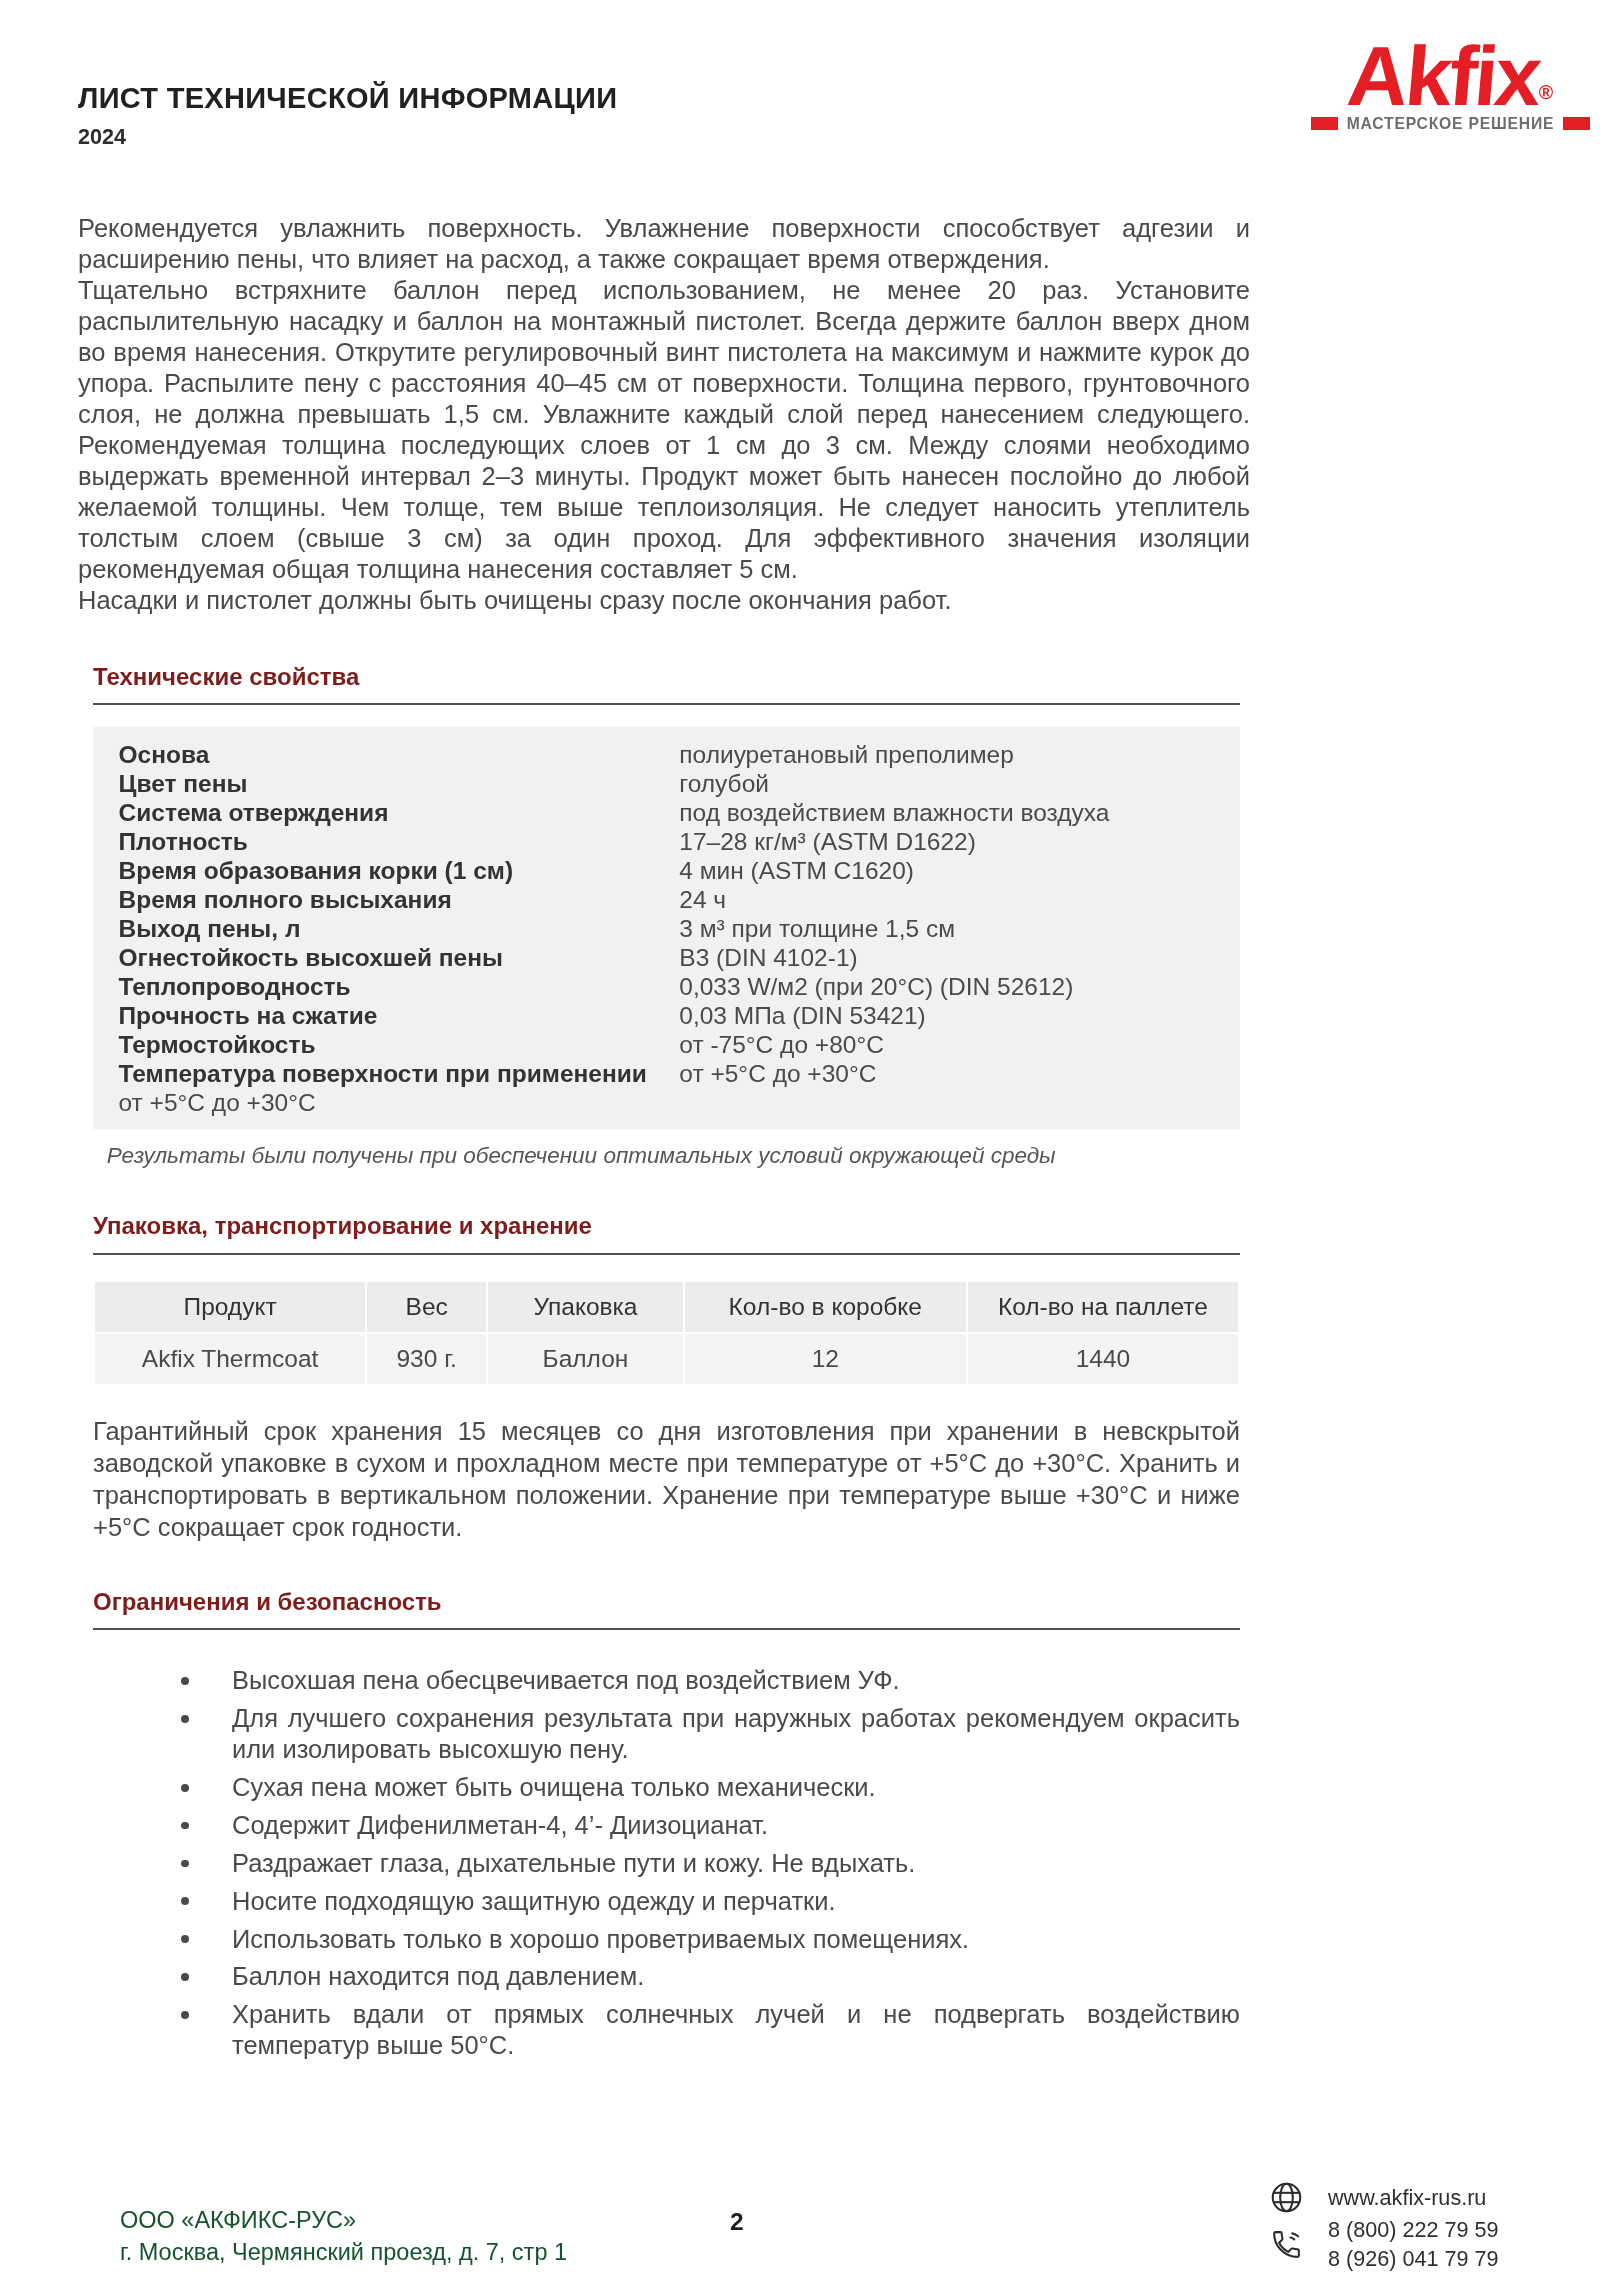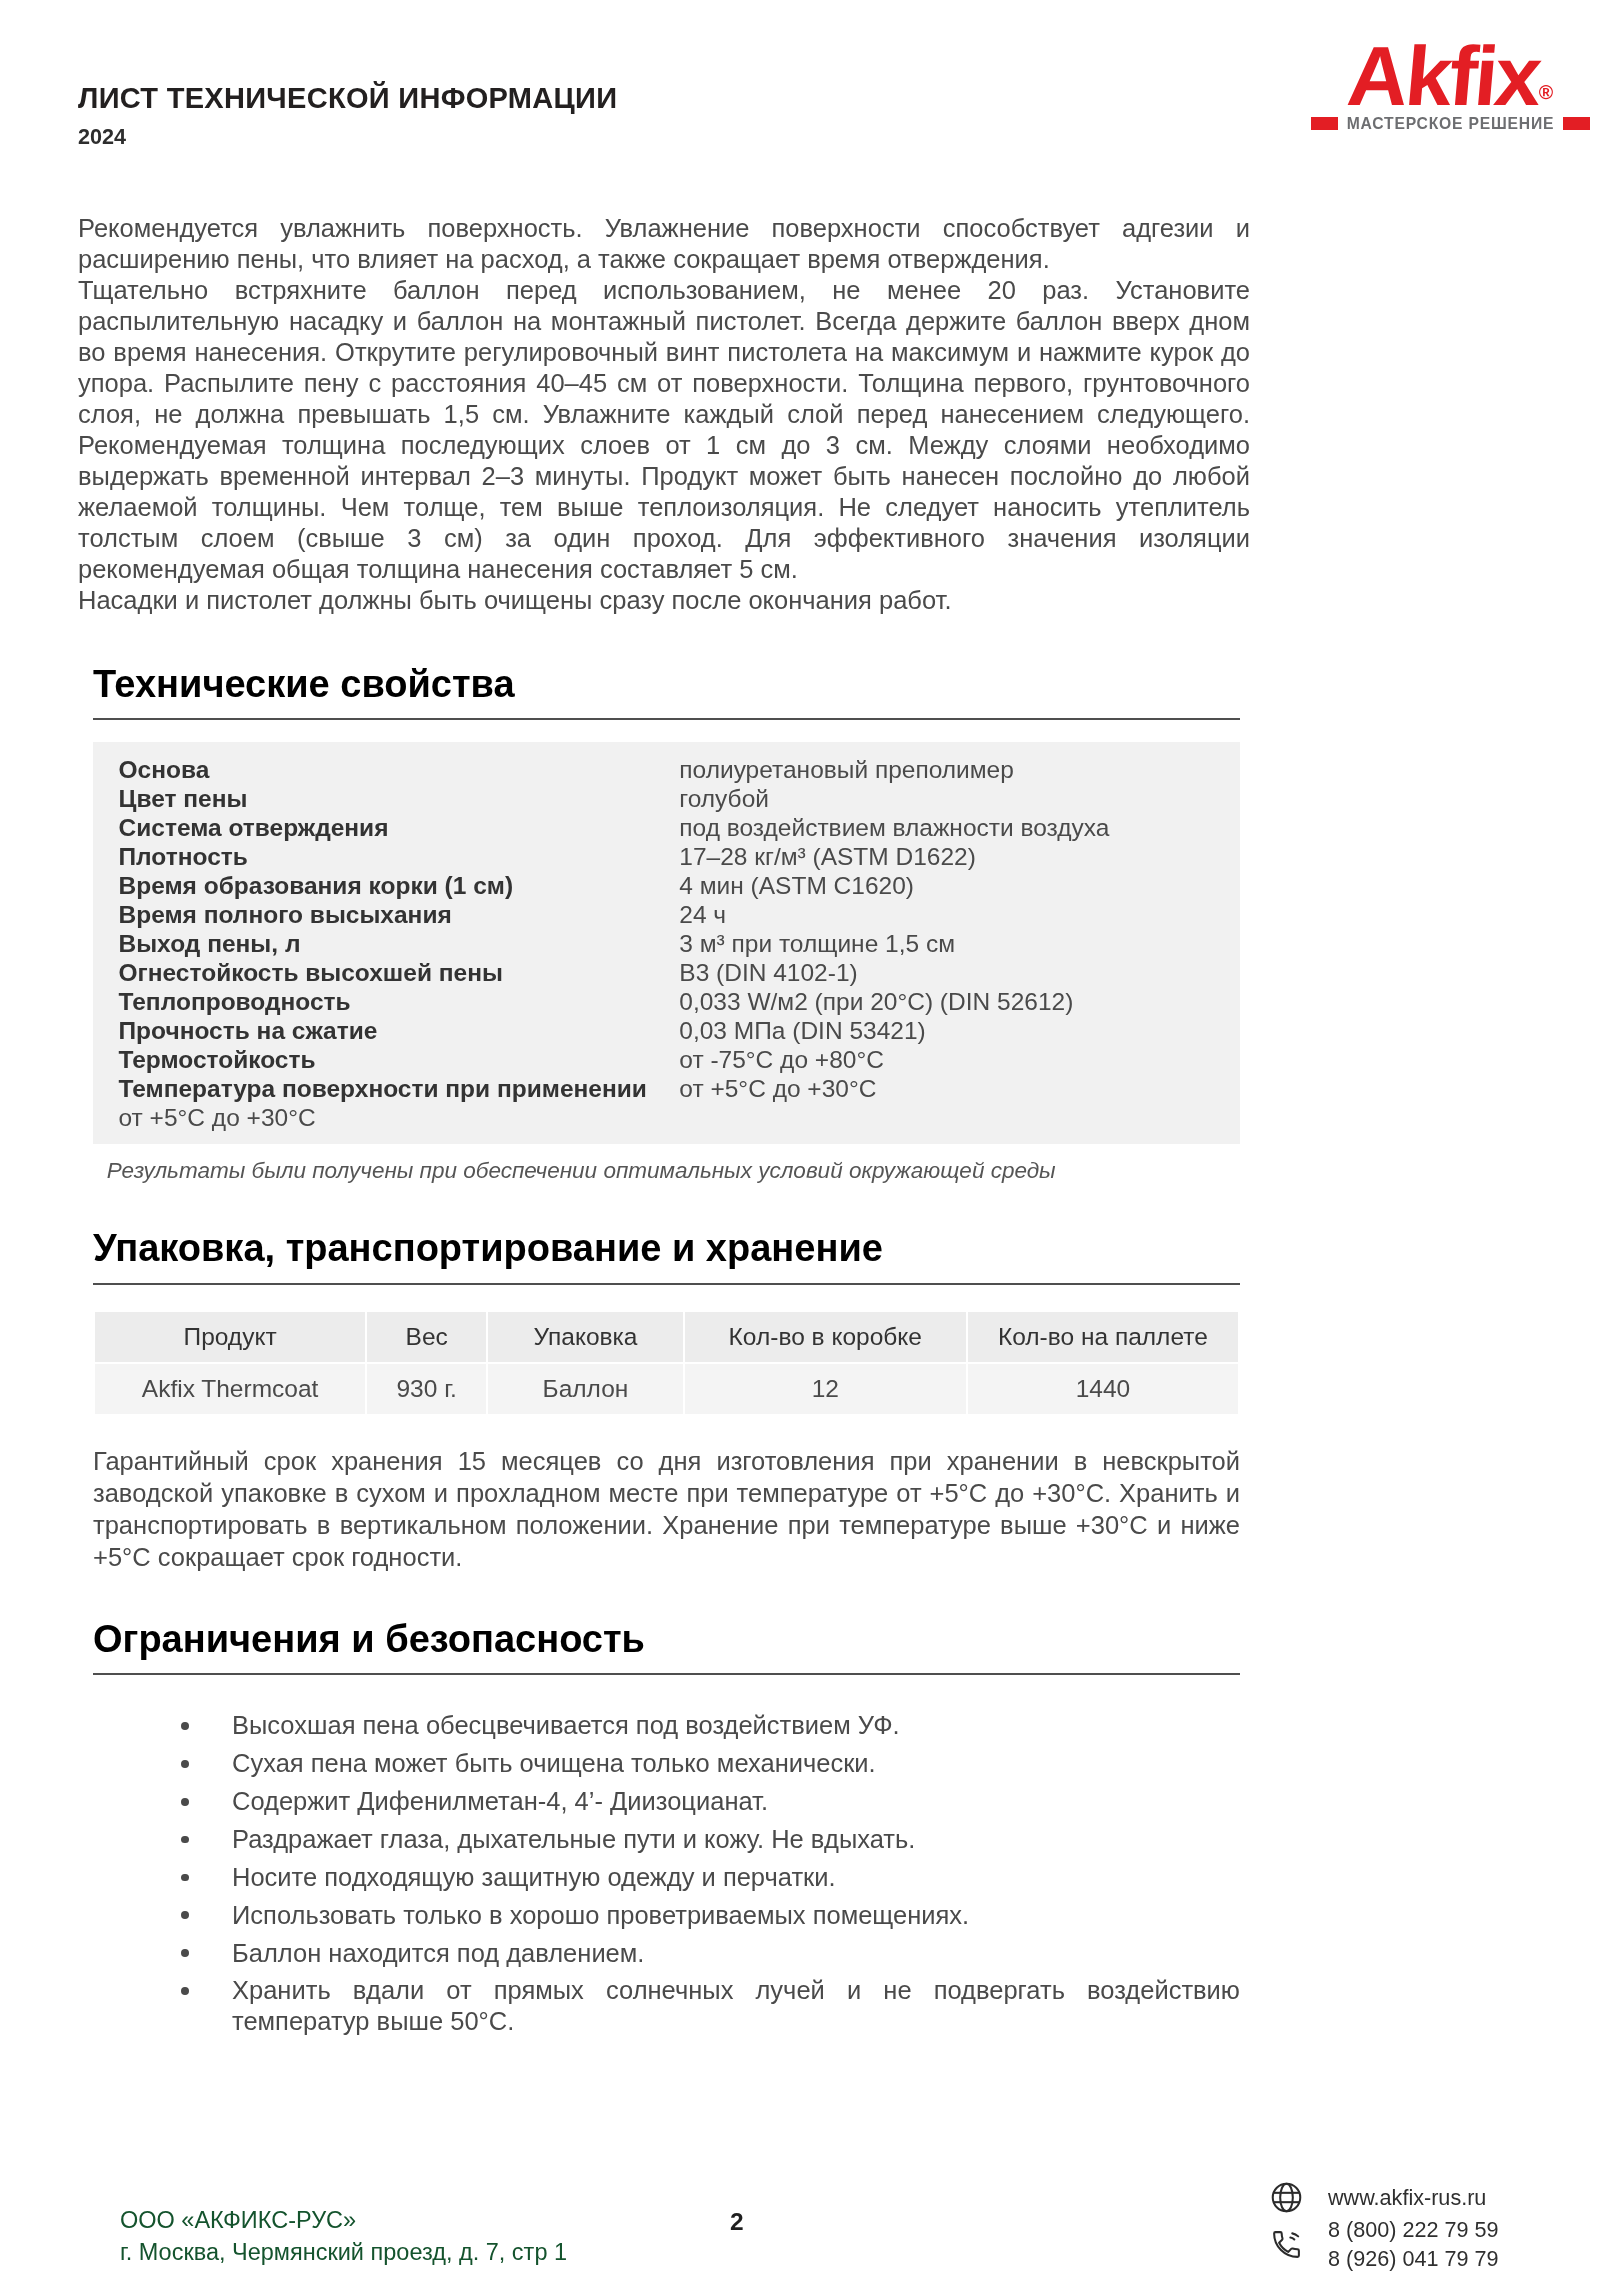--- a/index.html
+++ b/index.html
@@ -22,21 +22,21 @@
   .logo-tagline { display:flex; align-items:center; justify-content:center; gap:8.8px; margin-top:0; }
   .tag-bar { width:26.5px; height:13.7px; background:#e31e24; flex:0 0 auto; }
   .tag-text { font-size:15.7px; font-weight:bold; color:#6d6e71; letter-spacing:0.8px; white-space:nowrap; }
 
   
   .intro { margin:63px 0 0 78px; width:1172px; }
   .intro p { margin:0; font-size:25.5px; line-height:31px; text-align:justify; color:#4a4a4a; }
 
   
   .section { margin-left:93px; width:1147px; }
-  .section-title { margin:0; font-size:38px; font-weight:bold; color:#000000; }
+  .section-title { margin:0; font-size:24px; font-weight:bold; color:#7f1d1d; }
   .section-rule { border:none; border-top:2.9px solid #4f4f4f; margin:12.7px 0 0 0; }
 
   .sec-tech { margin-top:47px; }
   .tech-block { background:#f1f1f1; margin-top:21.6px; padding:12.7px 17.6px 12.7px 25.5px; }
   .tech-row  { display:flex; font-size:24.5px; line-height:29px; }
   .tech-label { width:549px; flex:0 0 auto; font-weight:bold; color:#333333; padding-right:11.8px; }
   .tech-value { color:#4a4a4a; }
   .tech-note { font-style:italic; font-size:22.5px; color:#555555; margin:13.7px 0 0 13.7px; }
 
   .sec-pack { margin-top:43px; }
@@ -178,20 +178,21 @@
       </tbody>
     </table>
     <p class="warranty">Гарантийный срок хранения 15 месяцев со дня изготовления при хранении в невскрытой заводской упаковке в сухом и прохладном месте при температуре от +5°C до +30°C. Хранить и транспортировать в вертикальном положении. Хранение при температуре выше +30°C и ниже +5°C сокращает срок годности.</p>
   </div>
 
   <div class="section sec-safety">
     <h2 class="section-title">Ограничения и безопасность</h2>
     <hr class="section-rule">
     <ul class="safety-list">
       <li class="safety-item">Высохшая пена обесцвечивается под воздействием УФ.</li>
+      <li class="safety-item">Для лучшего сохранения результата при наружных работах рекомендуем окрасить или изолировать высохшую пену.</li>
       <li class="safety-item">Сухая пена может быть очищена только механически.</li>
       <li class="safety-item">Содержит Дифенилметан-4, 4’- Диизоцианат.</li>
       <li class="safety-item">Раздражает глаза, дыхательные пути и кожу. Не вдыхать.</li>
       <li class="safety-item">Носите подходящую защитную одежду и перчатки.</li>
       <li class="safety-item">Использовать только в хорошо проветриваемых помещениях.</li>
       <li class="safety-item">Баллон находится под давлением.</li>
       <li class="safety-item">Хранить вдали от прямых солнечных лучей и не подвергать воздействию температур выше 50°C.</li>
     </ul>
   </div>
 

